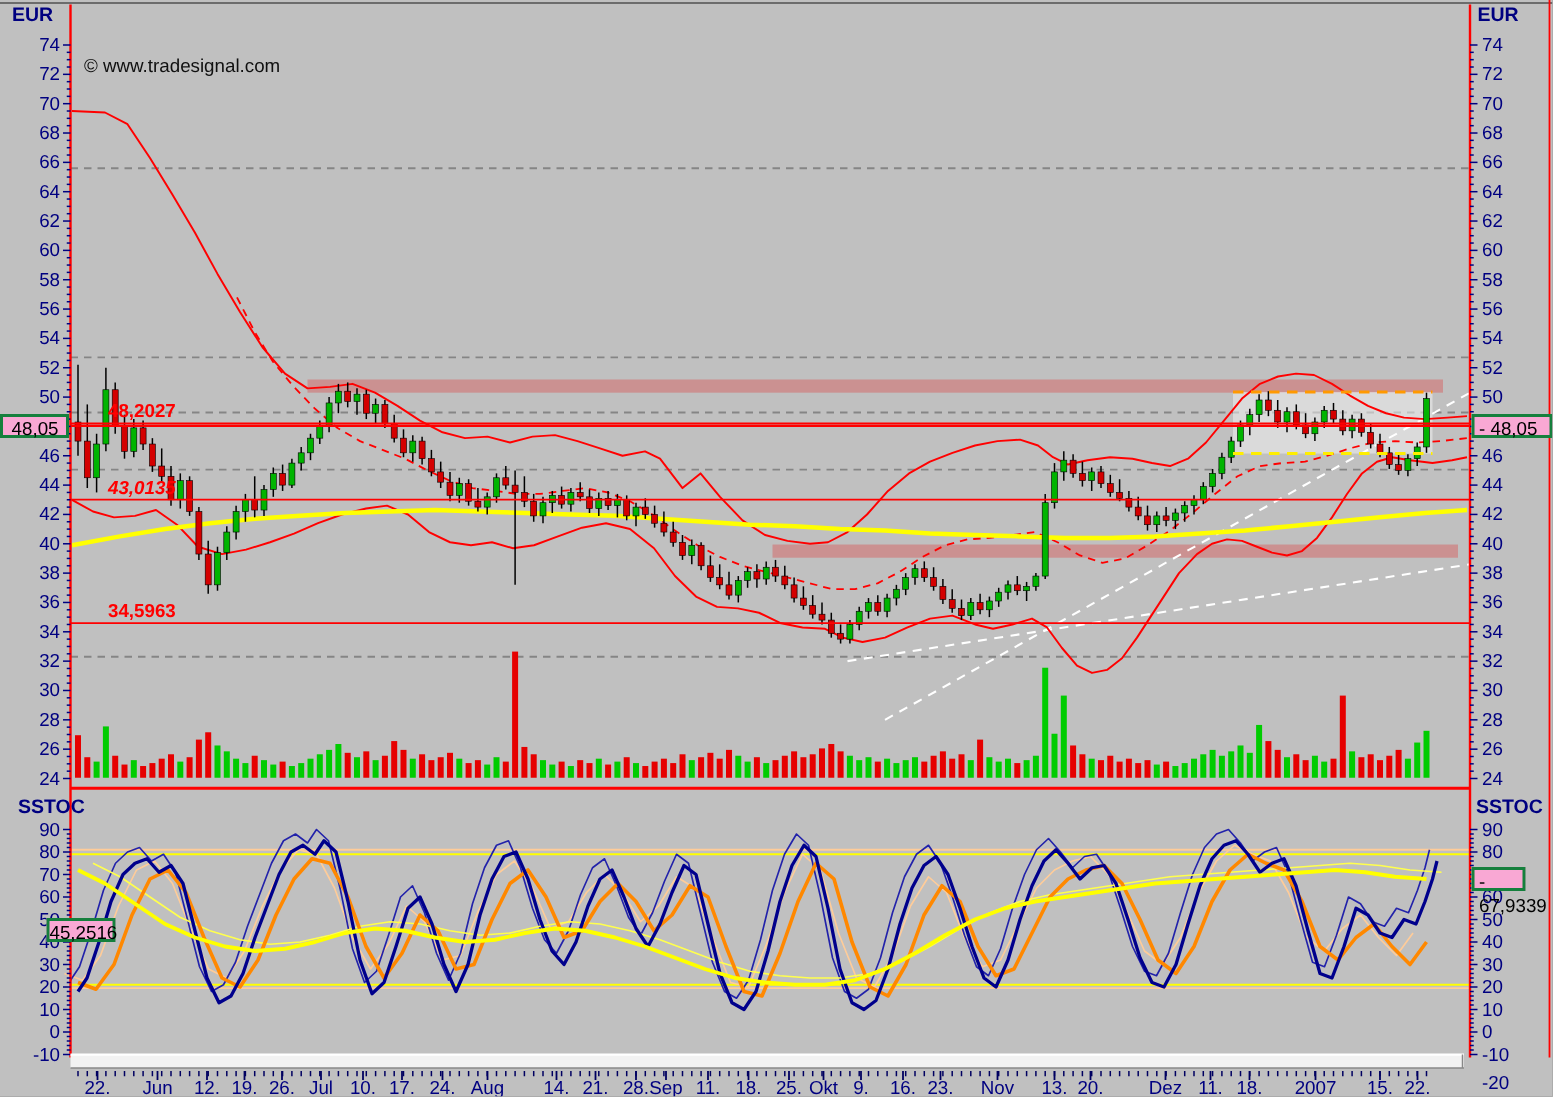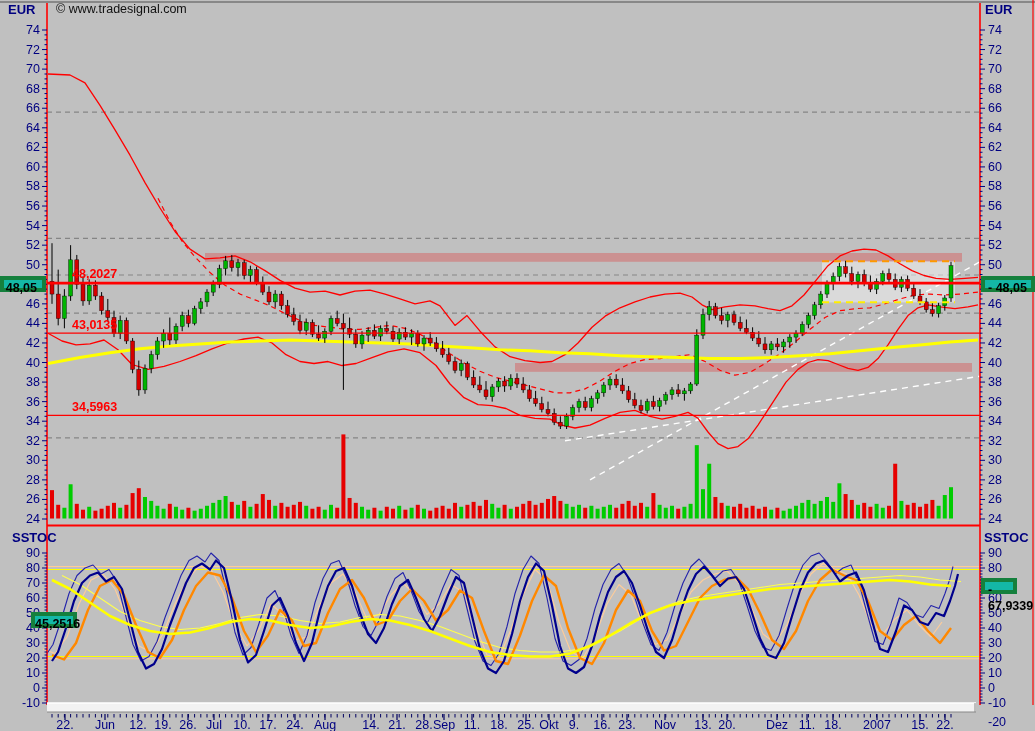--- a/index.html
+++ b/index.html
@@ -1,24 +1,24 @@
 <!DOCTYPE html>
 <html><head>
 <meta charset="utf-8">
 <style>
   html,body{margin:0;padding:0;background:#9a9a9a;}
   .stage{position:relative;width:1035px;height:731px;background:#c0c0c0;overflow:hidden;
          font-family:"Liberation Sans",sans-serif;}
   .stage svg{position:absolute;left:0;top:0;}
   .ovl{position:absolute;font-size:12.5px;line-height:15px;white-space:nowrap;}
   .navy{color:#000080;}
-  .blk{color:#101010;}
+  .blk{color:#101010;margin-top:35px;}
   .redlbl{position:absolute;color:#ff0000;font-size:12.5px;font-weight:bold;line-height:13px;text-align:center;}
-  .marker{position:absolute;background:#14b8a6;color:#000000;font-size:12.5px;height:16px;
-          line-height:16px;border:4px solid #15803d;box-sizing:border-box;font-weight:bold;}
+  .marker{position:absolute;background:#f9a8d4;color:#000000;font-size:12.5px;height:16px;
+          line-height:16px;border:2px solid #15803d;box-sizing:border-box;}
   .marker.r{padding-left:3px;}
   .marker.l{text-align:right;padding-right:5px;}
   .marker.r::before{content:"- ";}
   .title{font-size:13px;font-weight:bold;}
 </style>
 </head>
 <body>
 
 <div class="stage">
   <svg id="chart" width="1035" height="731" viewBox="0 0 1035 731">
@@ -1094,15 +1094,15 @@
   <div class="ovl navy title" style="left:985px;top:2px;">EUR</div>
   <div class="ovl navy title" style="left:12px;top:530px;">SSTOC</div>
   <div class="ovl navy title" style="left:984px;top:530px;">SSTOC</div>
 
   <div class="marker l" style="left:0px;top:276px;width:46px;">48,05</div>
   <div class="marker r" style="left:981px;top:276px;width:54px;">48,05</div>
   <div class="marker l" style="left:0px;top:612px;width:46px;margin-left:31px;">45,2516</div>
   <div class="marker r" style="left:981px;top:578px;width:36px;">67,9339</div>
 
   <div class="redlbl" style="left:72px;top:268px;">48,2027</div>
-  <div class="redlbl" style="left:72px;top:319px;">43,0135</div>
+  <div class="redlbl" style="left:72px;top:319px;font-style:italic;">43,0135</div>
   <div class="redlbl" style="left:72px;top:401px;">34,5963</div>
 </div>
 
 </body></html>

